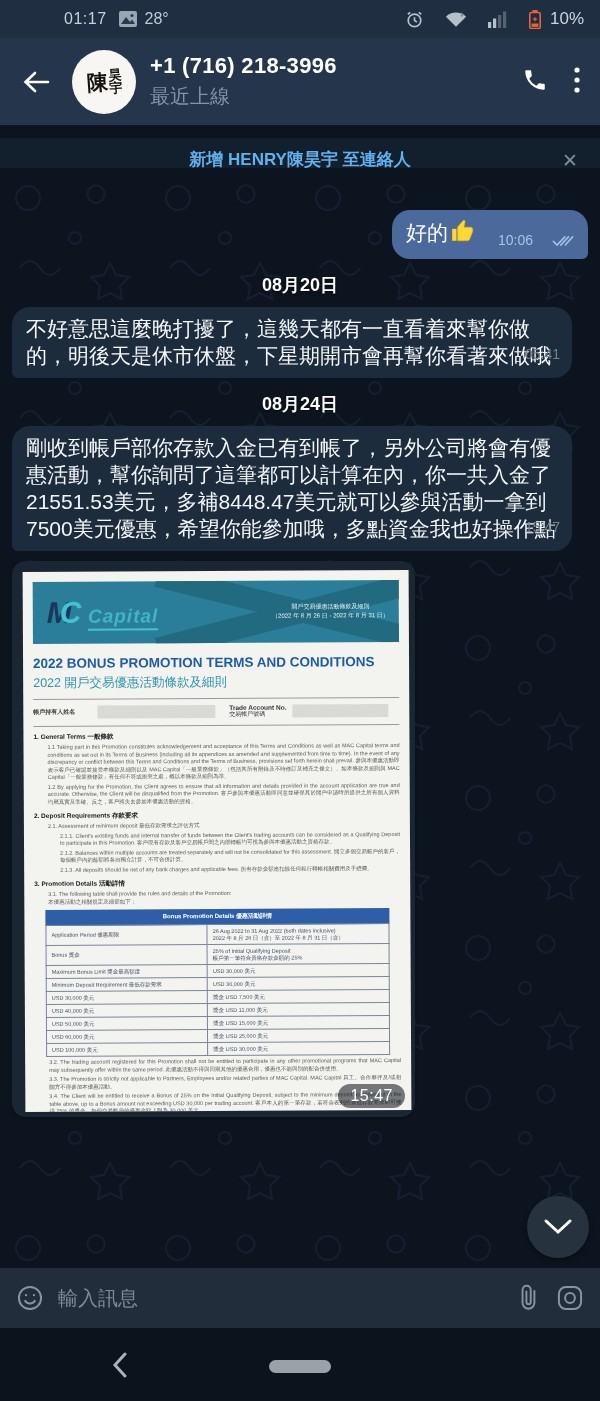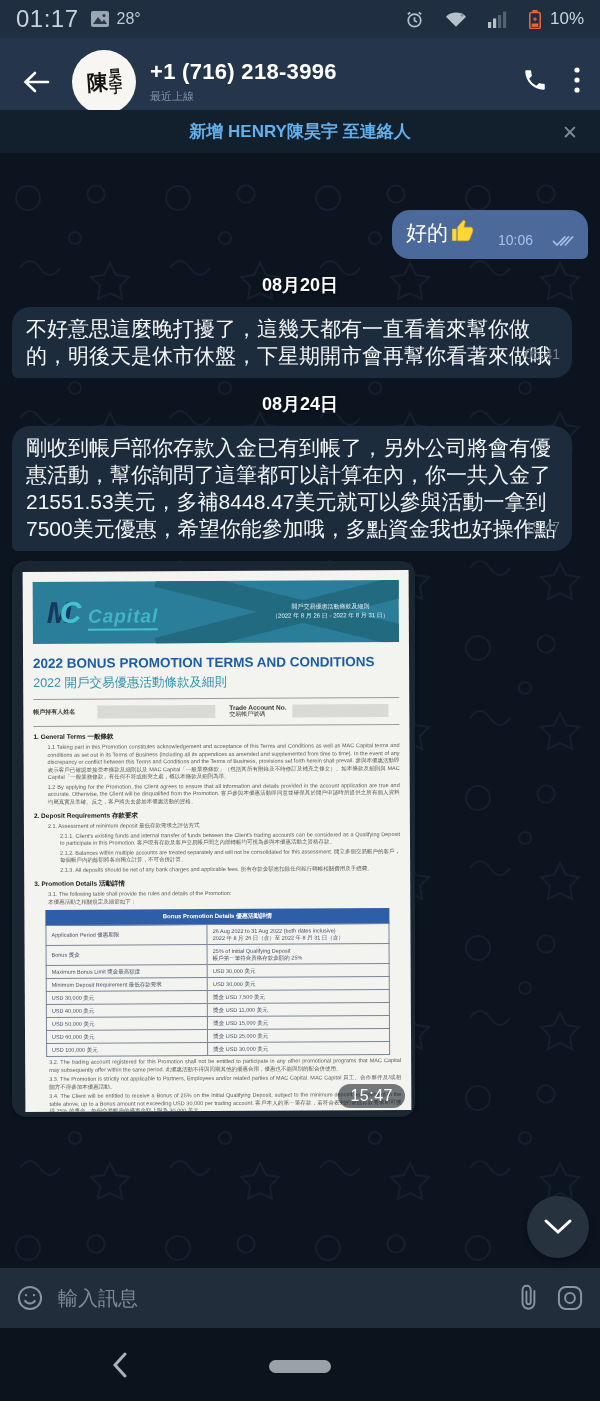--- a/index.html
+++ b/index.html
@@ -3,42 +3,42 @@
 <meta charset="utf-8">
 <style>
   * { margin:0; padding:0; box-sizing:border-box; }
   html,body { width:600px; height:1401px; overflow:hidden; }
   body { font-family:"Liberation Sans","DejaVu Sans",sans-serif; background:#0b141f; position:relative; }
   .preline { white-space:pre-line; }
 
   
   .status-bar { position:absolute; top:0; left:0; width:600px; height:38px; background:#1f2e41;
     display:flex; align-items:center; padding:0 16px; color:#c7d1db; }
-  .sb-time { font-size:24px; letter-spacing:.5px; }
+  .sb-time { font-size:16px; letter-spacing:.5px;margin-left:48px; }
   .sb-icon { margin-left:12px; display:flex; align-items:center; }
   .sb-temp { font-size:16px; margin-left:8px; color:#c0cad4; }
   .sb-right { margin-left:auto; display:flex; align-items:center; gap:9px; }
   .sb-batt-pct { font-size:17px; color:#ccd5de; }
 
   
   .chat-header { position:absolute; top:38px; left:0; width:600px; height:87px; background:#24354c;
     display:flex; align-items:center; padding:0 14px; }
   .back-btn { width:44px; height:44px; display:flex; align-items:center; justify-content:center; }
   .avatar { width:64px; height:64px; border-radius:50%; background:#f7f6f2; margin-left:14px;
     display:flex; align-items:center; justify-content:center; overflow:hidden; }
   .avatar-callig { font-family:"DejaVu Serif",serif; color:#15120f; display:flex; line-height:1; transform:rotate(-4deg); }
   .avatar-callig .c-left { font-size:21px; font-weight:bold; margin-top:2px; }
   .avatar-callig .c-right { display:flex; flex-direction:column; font-size:13px; font-weight:bold; margin-left:1px; }
   .hdr-text { margin-left:14px; flex:1; min-width:0; }
   .hdr-title { color:#ffffff; font-size:22px; font-weight:bold; letter-spacing:.3px; }
-  .hdr-sub { color:#8494a5; font-size:11px; margin-top:4px; }
+  .hdr-sub { color:#8494a5; font-size:20px; margin-top:4px; }
   .hdr-actions { display:flex; align-items:center; gap:26px; margin-right:6px; }
 
   
-  .banner { position:absolute; top:110px; left:0; width:600px; height:43px; background:#121f2c;
+  .banner { position:absolute; top:138px; left:0; width:600px; height:43px; background:#121f2c;
     display:flex; align-items:center; justify-content:center; }
   .banner-text { color:#62b1ef; font-size:17px; font-weight:bold; }
   .banner-close { position:absolute; right:22px; top:50%; transform:translateY(-50%); color:#7e8a96; font-size:19px; }
 
   
   .chat { position:absolute; top:168px; left:0; width:600px; height:1100px; overflow:hidden;
     display:flex; flex-direction:column; padding:12px 12px 0; }
   .wallpaper { position:absolute; inset:0; z-index:0; }
   .chat > .msg-row { position:relative; z-index:1; }
 

